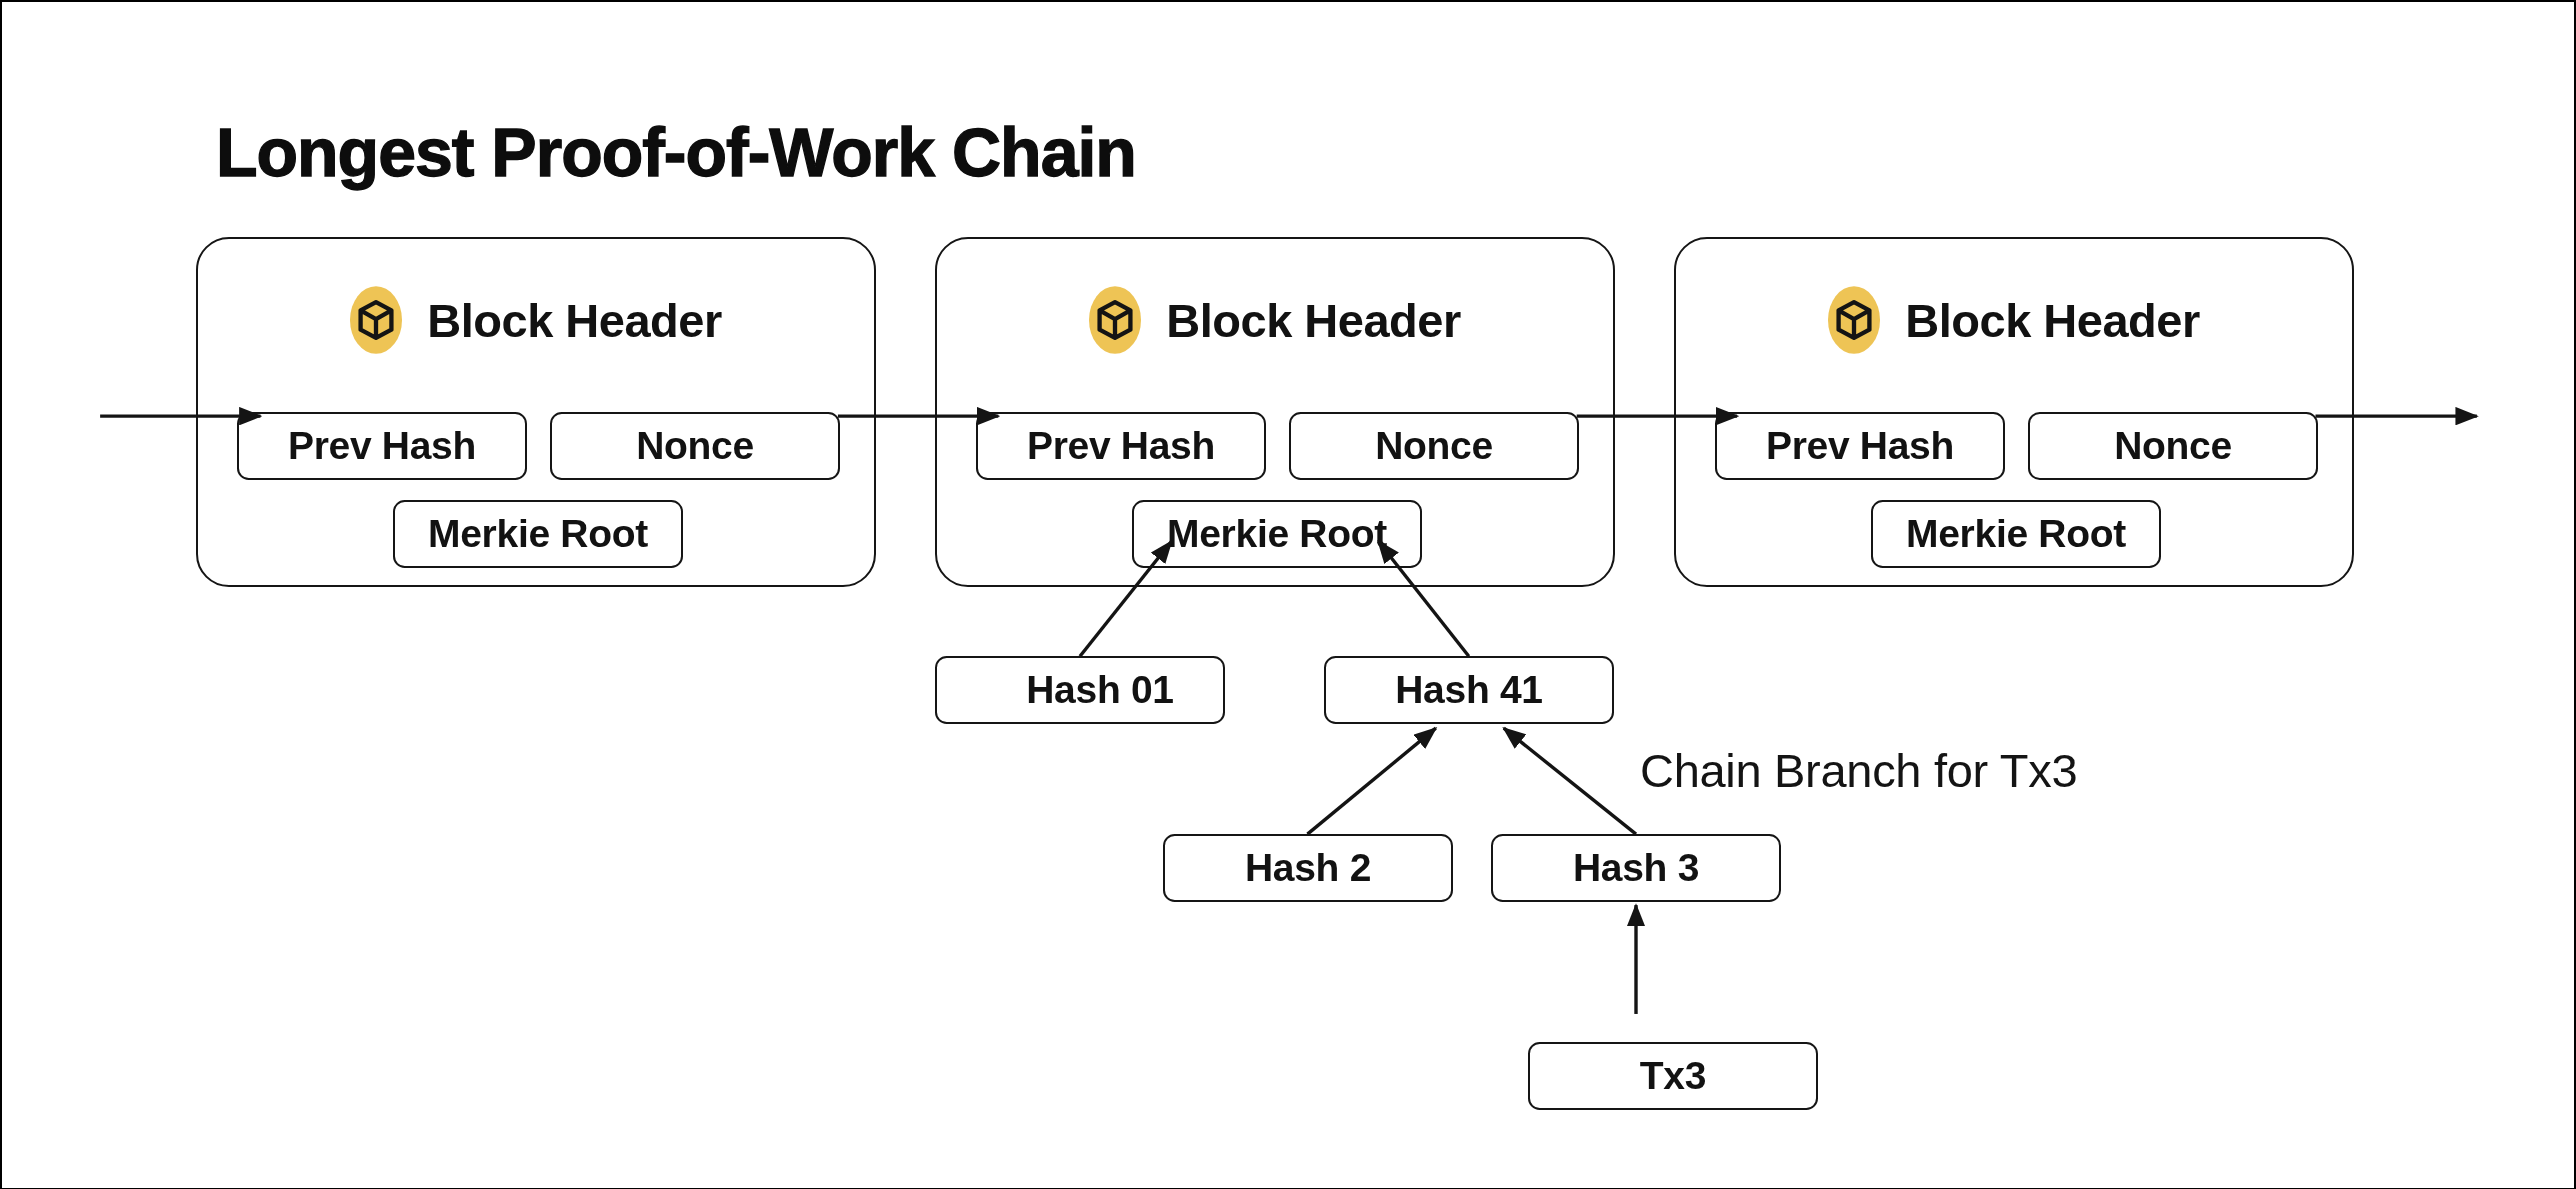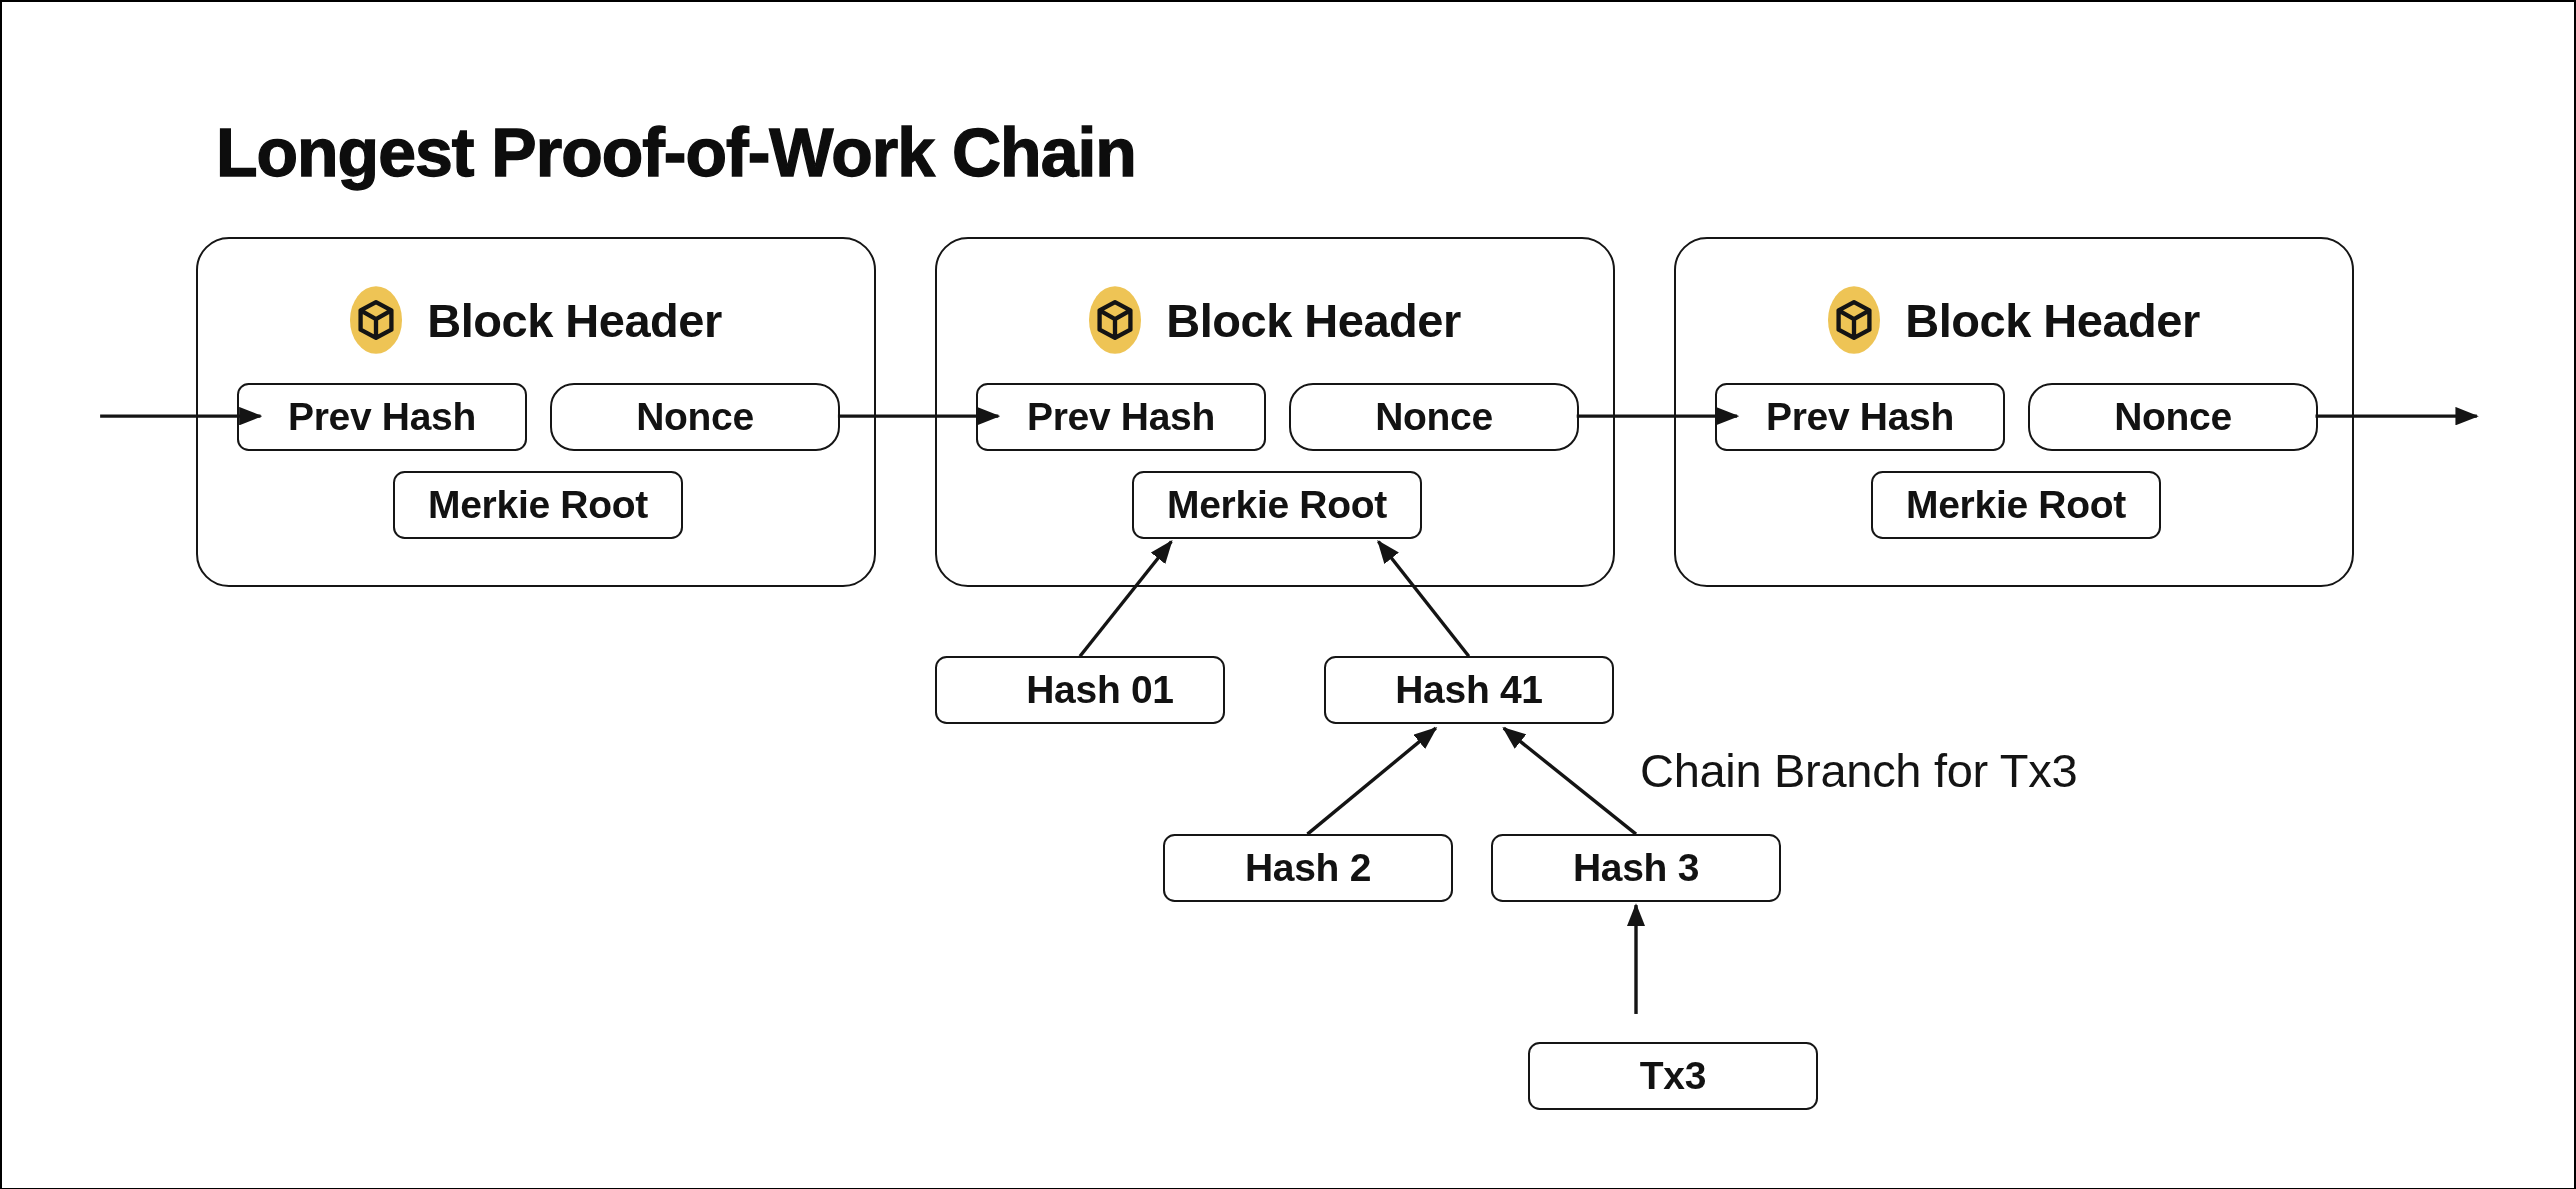--- a/index.html
+++ b/index.html
@@ -21,24 +21,24 @@
   .headrow{
     position:absolute;left:0;right:0;top:45px;height:72px;
     display:flex;align-items:center;justify-content:center;gap:25px;
   }
   .cubeicon{width:52px;height:68px;flex:0 0 auto;}
   .headlabel{font-size:47px;font-weight:700;letter-spacing:-0.5px;line-height:1;}
   .ibox{
     position:absolute;width:290px;height:68px;box-sizing:border-box;
     border:2.9px solid #151515;border-radius:11.7px;background:#fff;
     display:flex;align-items:center;justify-content:center;
-    font-size:39px;font-weight:700;letter-spacing:-0.3px;
+    font-size:39px;font-weight:700;letter-spacing:-0.3px;margin-top:29px;
   }
   .prev{left:39px;top:144px;}
-  .nonce{left:352px;top:144px;border-radius:24px;}
+  .nonce{left:352px;top:144px;}
   .merkle{left:195px;top:232px;}
   .tbox{
     position:absolute;width:290px;height:68px;box-sizing:border-box;
     border:2.9px solid #151515;border-radius:11.7px;background:#fff;
     display:flex;align-items:center;justify-content:center;
     font-size:39px;font-weight:700;letter-spacing:-0.3px;
   }
   .hash01{left:935px;top:656px;padding-left:40px;}
   .hash23{left:1324px;top:656px;}
   .hash2{left:1163px;top:834px;}

